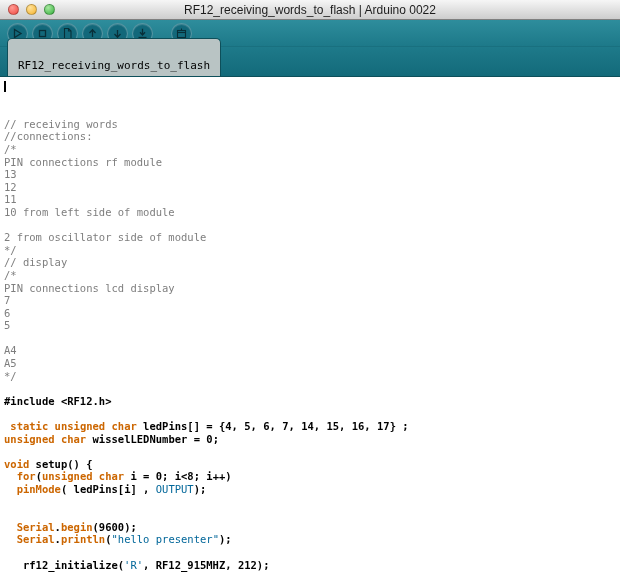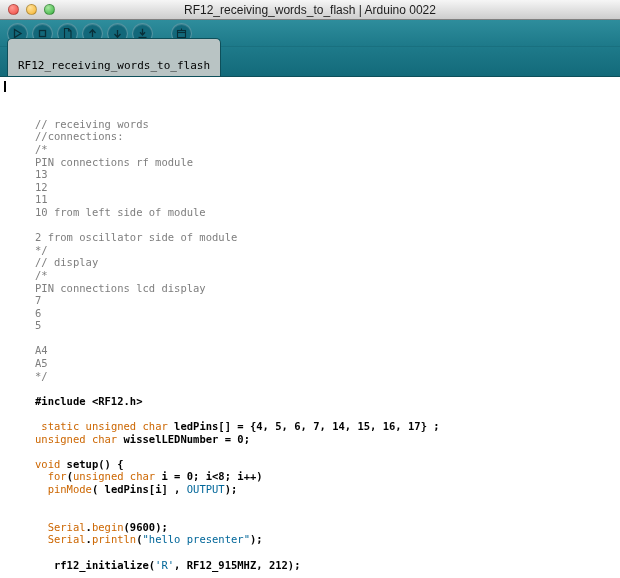--- a/index.html
+++ b/index.html
@@ -59,23 +59,23 @@
     cursor:pointer; white-space:nowrap;
   }
 
   
   .editor {
     flex:1 1 auto; background:#ffffff; position:relative; overflow:hidden;
     font-family:"DejaVu Sans Mono", monospace;
     font-size:10.5px; line-height:12.6px; color:#000;
     padding:3px 0 0 4px; white-space:pre; cursor:text;
   }
-  .line { height:12.6px; white-space:pre;margin-left:31px; }
+  .line { height:12.6px; white-space:pre; }
   .tok-c { color:#7E7E7E; }
-  .tok-k { color:#CC6600; }
+  .tok-k { color:#CC6600;font-weight:bold; }
   .tok-l { color:#006699;text-align:center; }
   .tok-p { color:#000000;font-weight:bold; }
   .caret { position:absolute; left:4px; top:4px; width:2px; height:11px; background:#000; }
 </style>
 </head>
 <body>
 
 <div class="window">
 
   <div class="titlebar">

